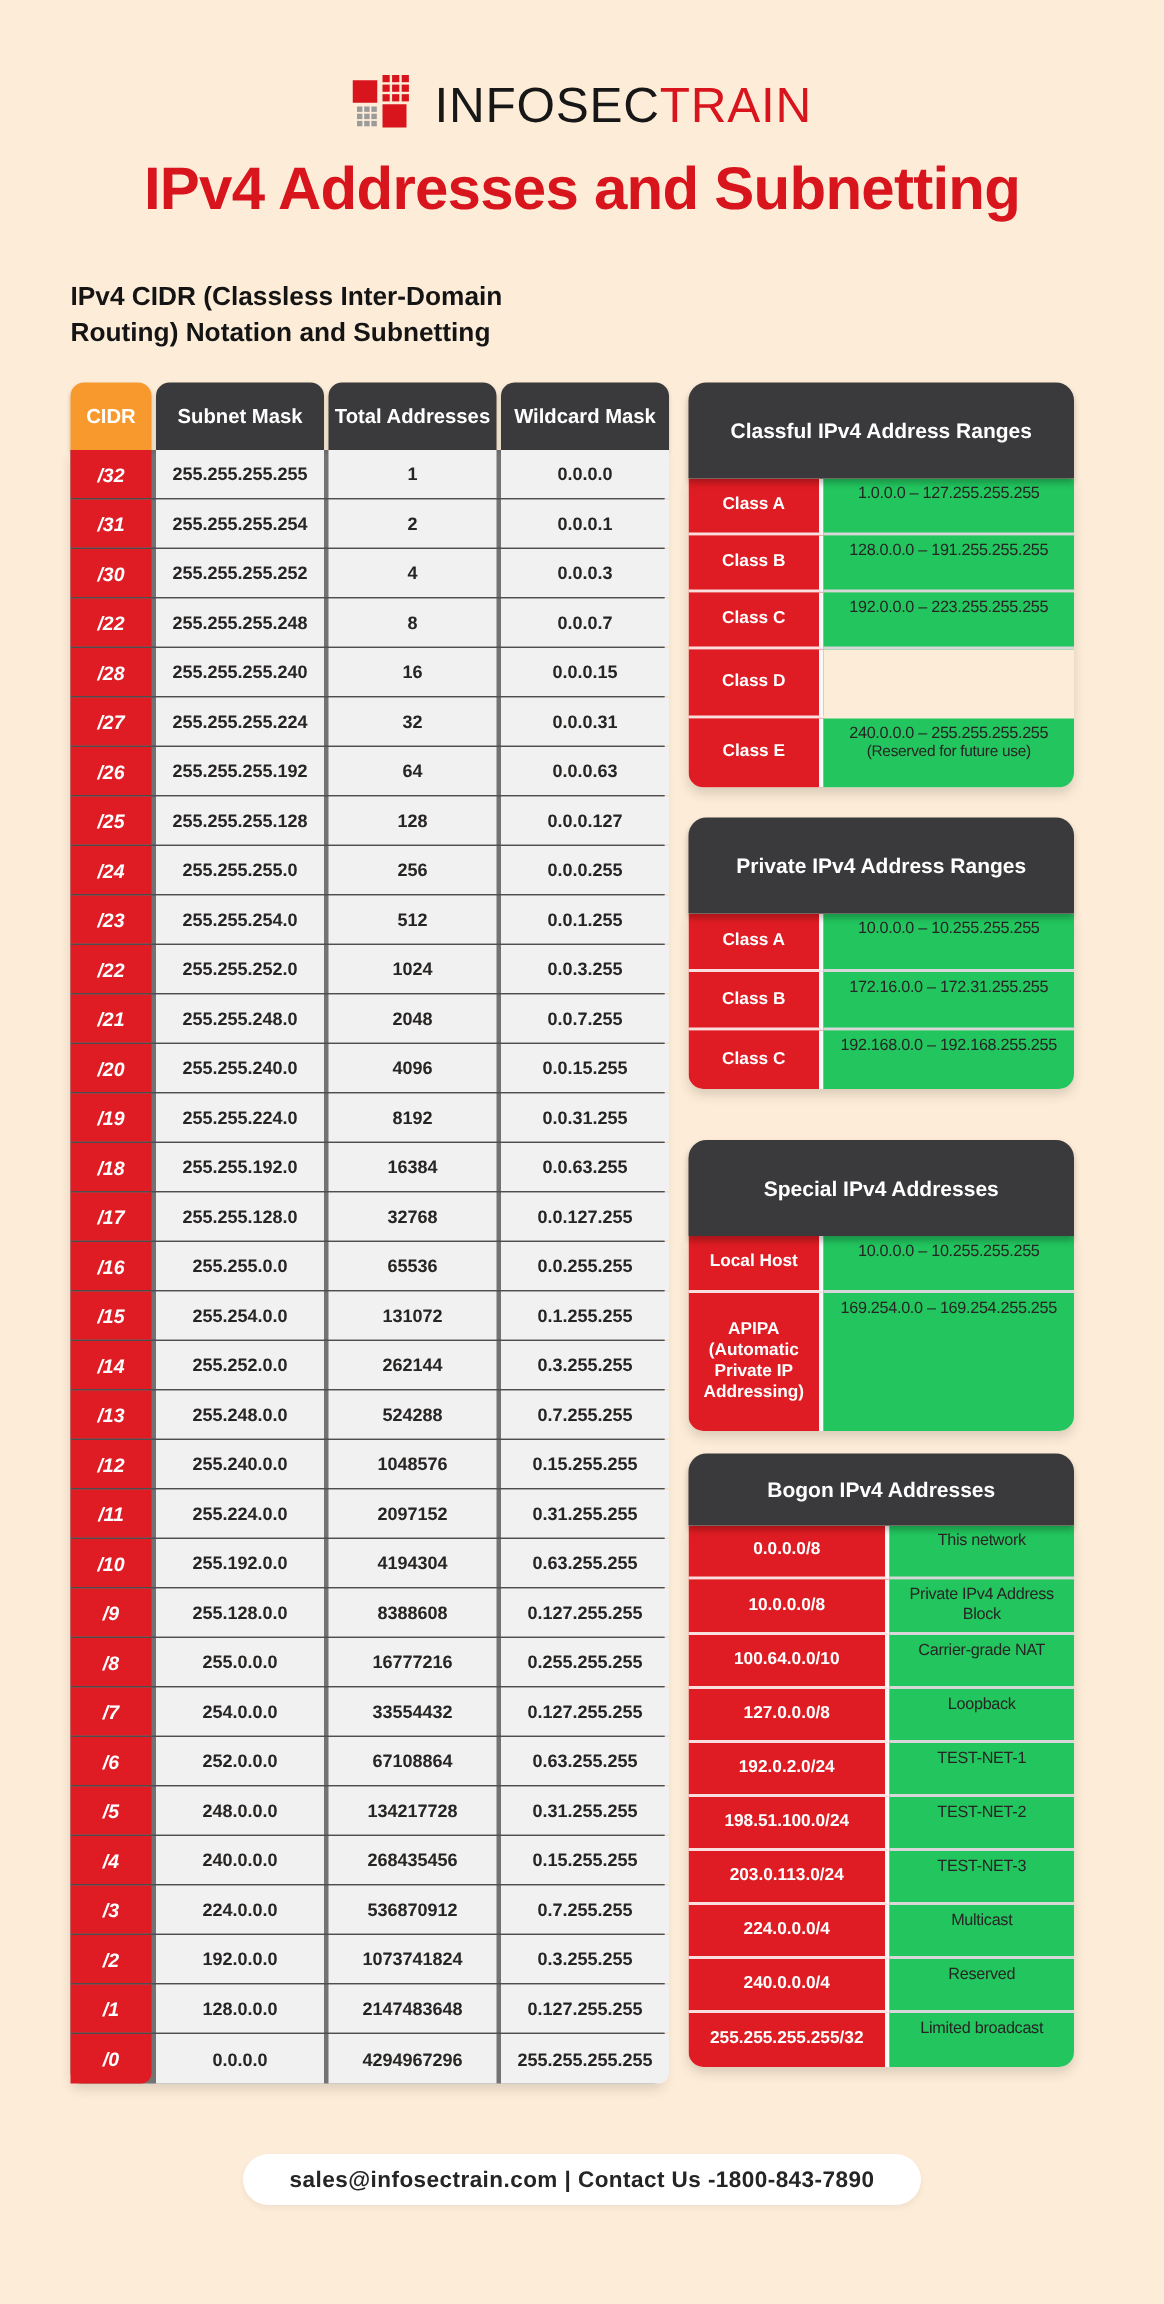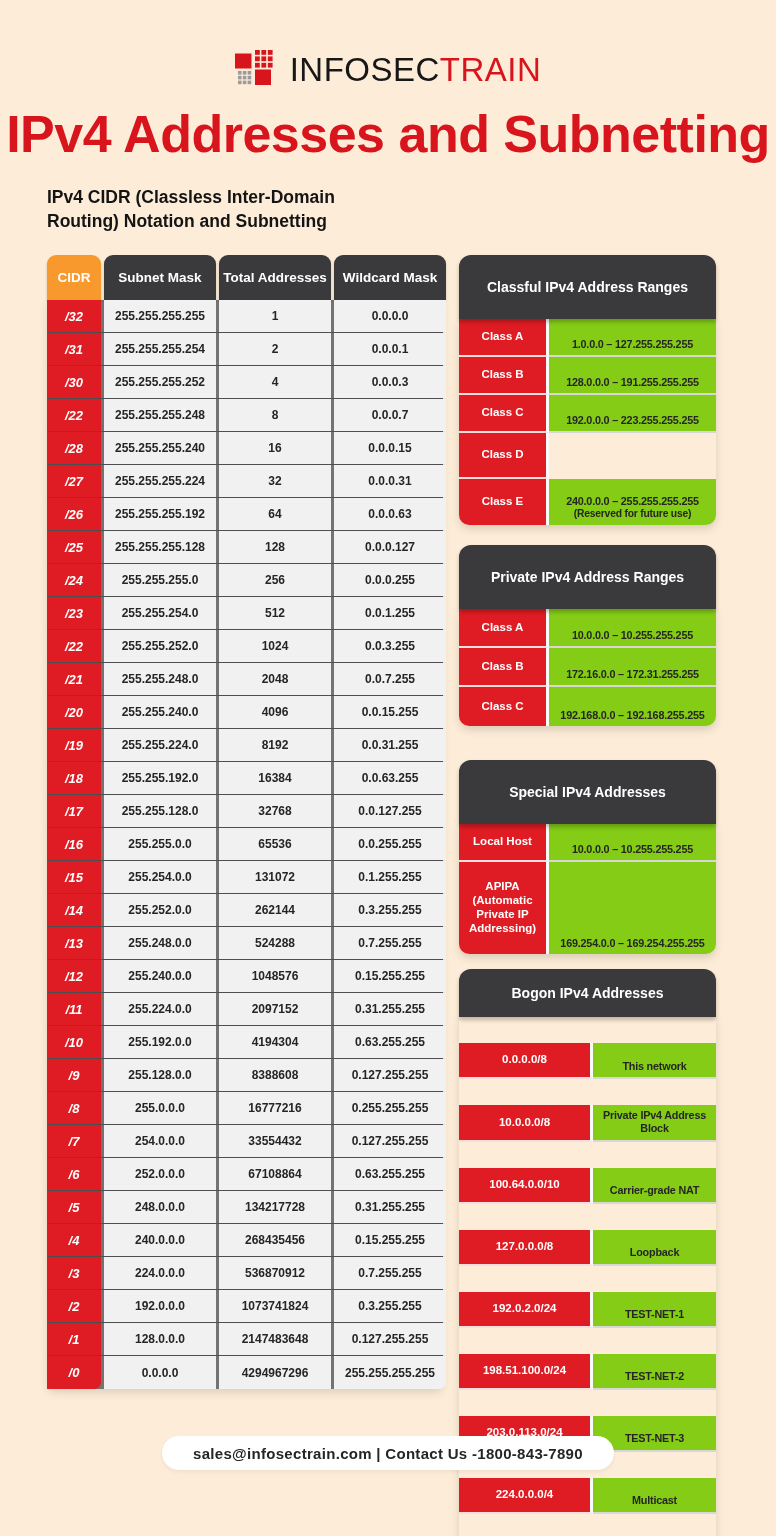--- a/index.html
+++ b/index.html
@@ -11,21 +11,21 @@
   body{width:776px;height:1536px;position:relative;background:var(--cream);
        font-family:"Liberation Sans", sans-serif; overflow:hidden;}
   .page{position:absolute;inset:0;}
 
   
   .brand{position:absolute;top:50px;left:0;right:0;display:flex;justify-content:center;align-items:center;gap:15px;}
   .brand-word{font-size:33px;font-weight:500;letter-spacing:.5px;color:#171717;}
   .brand-word .red{color:var(--title-red);}
 
   .page-title{position:absolute;top:104px;left:0;right:0;text-align:center;
-      color:var(--title-red);font-size:52px;font-weight:bold;letter-spacing:-.5px;}
+      color:var(--title-red);font-size:40px;font-weight:bold;letter-spacing:-.5px;}
   .subtitle{position:absolute;top:185px;left:47px;color:#141414;font-size:17.5px;
       font-weight:bold;line-height:24px;}
 
   
   .cidr-table{position:absolute;left:47px;top:255px;width:396px;}
   .thead{display:grid;grid-template-columns:54px 112px 112px 112px;column-gap:3px;height:45px;}
   .th{display:flex;align-items:center;justify-content:center;color:#fff;font-weight:bold;
       font-size:13.5px;border-radius:9px 9px 0 0;box-shadow:0 2px 3px rgba(0,0,0,.18);}
   .th.orange{background:var(--orange);}
   .th.dark{background:var(--dark);}
@@ -42,35 +42,35 @@
   
   .panel{position:absolute;left:459px;width:257px;}
   .panel-head{height:64px;background:var(--dark);color:#fff;display:flex;align-items:center;justify-content:center;
       font-size:14px;font-weight:bold;border-radius:12px 12px 0 0;box-shadow:0 3px 4px rgba(0,0,0,.25);
       position:relative;z-index:2;text-align:center;padding:0 10px;}
   .panel-body{border-radius:0 0 10px 10px;overflow:hidden;box-shadow:0 4px 8px rgba(0,0,0,.14);}
   .prow{display:flex;min-height:38px;}
   .plabel{width:90px;flex:0 0 90px;background:var(--red);color:#fff;font-weight:bold;font-size:11.5px;
       display:flex;align-items:center;justify-content:center;text-align:center;padding:4px 3px;
       border-right:3px solid #FBFAFA;border-bottom:2px solid rgba(255,255,255,.85);line-height:1.2;}
-  .pvalue{flex:1;background:#84cc16;color:var(--ink);font-weight:bold;font-size:10.8px;
-      display:flex;flex-direction:column;align-items:center;justify-content:flex-end;text-align:center;
+  .pvalue{flex:1;background:#22c55e;color:var(--ink);font-weight:normal;font-size:10.8px;
+      display:flex;flex-direction:column;align-items:center;justify-content:flex-start;text-align:center;
       padding:4px 3px;border-bottom:2px solid #D8D7D7;line-height:1.25;letter-spacing:-.2px;}
   .pnote{font-size:10.3px;}
   .prow:last-child .plabel,.prow:last-child .pvalue{border-bottom:none;}
 
   .panel-classful{top:255px;}
   .panel-classful .prow:nth-child(n+4){min-height:46px;}
   .panel-private{top:545px;}
   .panel-private .prow{min-height:39px;}
   .panel-special{top:760px;}
   .panel-special .prow:nth-child(2){min-height:92px;}
   .panel-bogon{top:969px;}
   .panel-bogon .panel-head{height:48px;}
-  .panel-bogon .prow{min-height:36px;margin-top:26px;}
+  .panel-bogon .prow{min-height:36px;}
   .panel-bogon .plabel{width:134px;flex:0 0 134px;font-style:normal;}
 
   
   .footer-pill{position:absolute;top:1436px;left:50%;transform:translateX(-50%);
       width:452px;height:34px;background:#fff;border-radius:17px;display:flex;align-items:center;
       justify-content:center;font-size:15px;font-weight:bold;color:#252525;letter-spacing:.3px;
       box-shadow:0 2px 4px rgba(0,0,0,.06);}
 </style>
 </head>
 <body>
@@ -441,20 +441,21 @@
             <span>TEST-NET-3</span>
           </div>
         </div>
         <div class="prow">
           <div class="plabel">224.0.0.0/4</div>
           <div class="pvalue">
             <span>Multicast</span>
           </div>
         </div>
         <div class="prow">
+          <div class="plabel">240.0.0.0/4</div>
           <div class="pvalue">
             <span>Reserved</span>
           </div>
         </div>
         <div class="prow">
           <div class="plabel">255.255.255.255/32</div>
           <div class="pvalue">
             <span>Limited broadcast</span>
           </div>
         </div>

